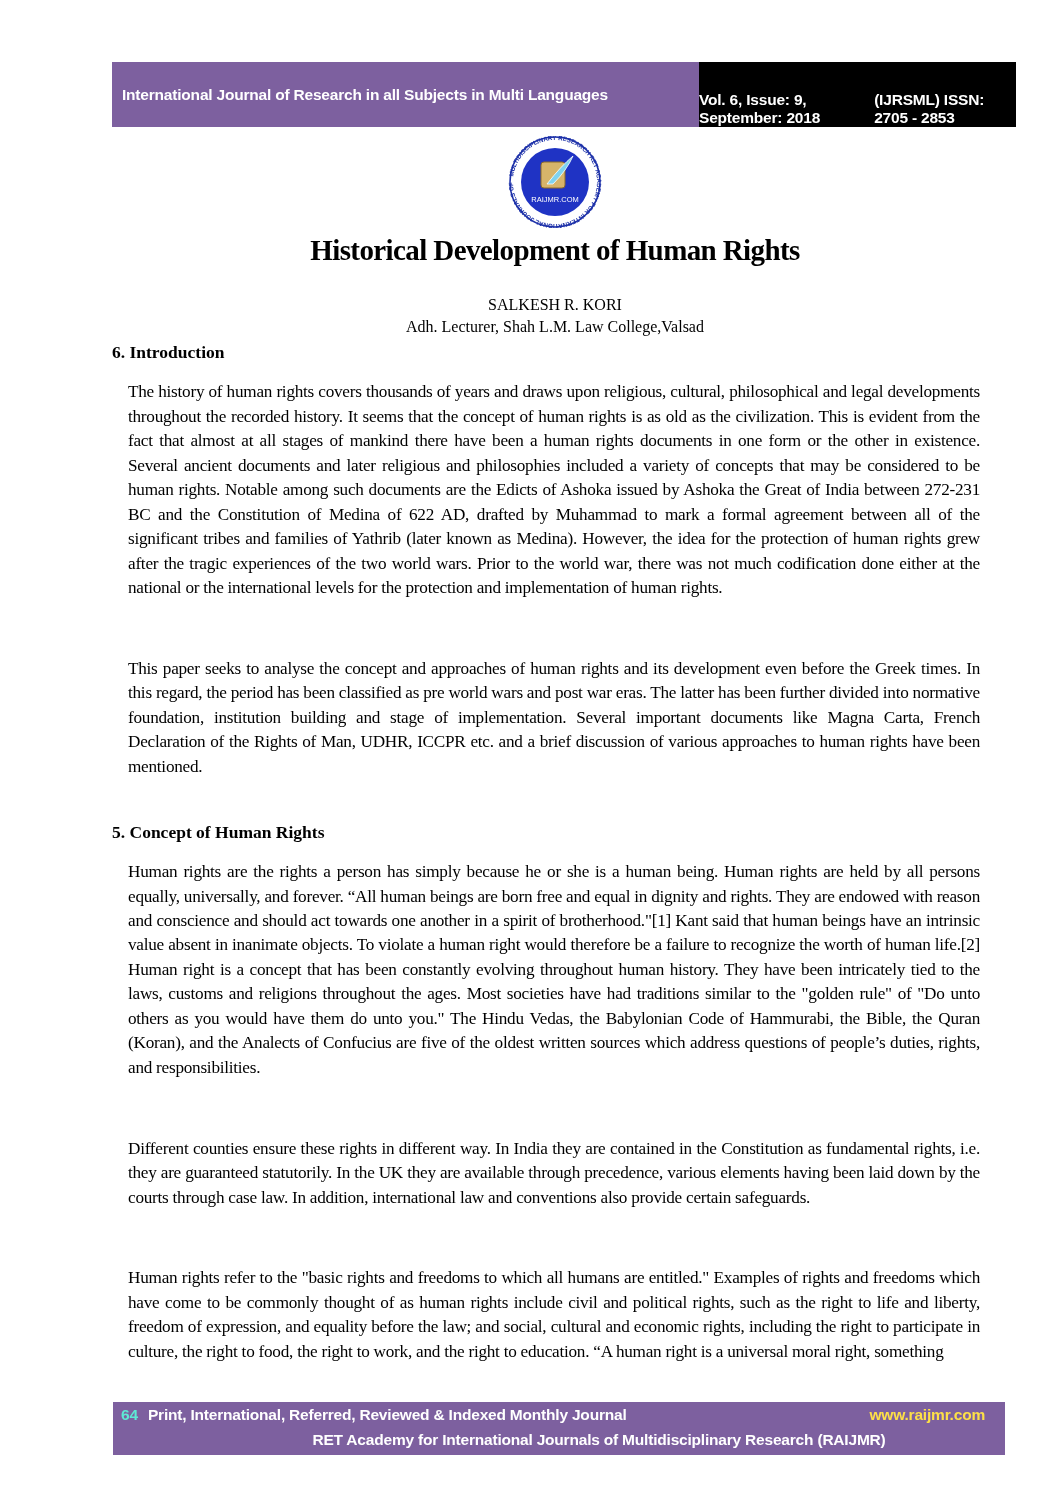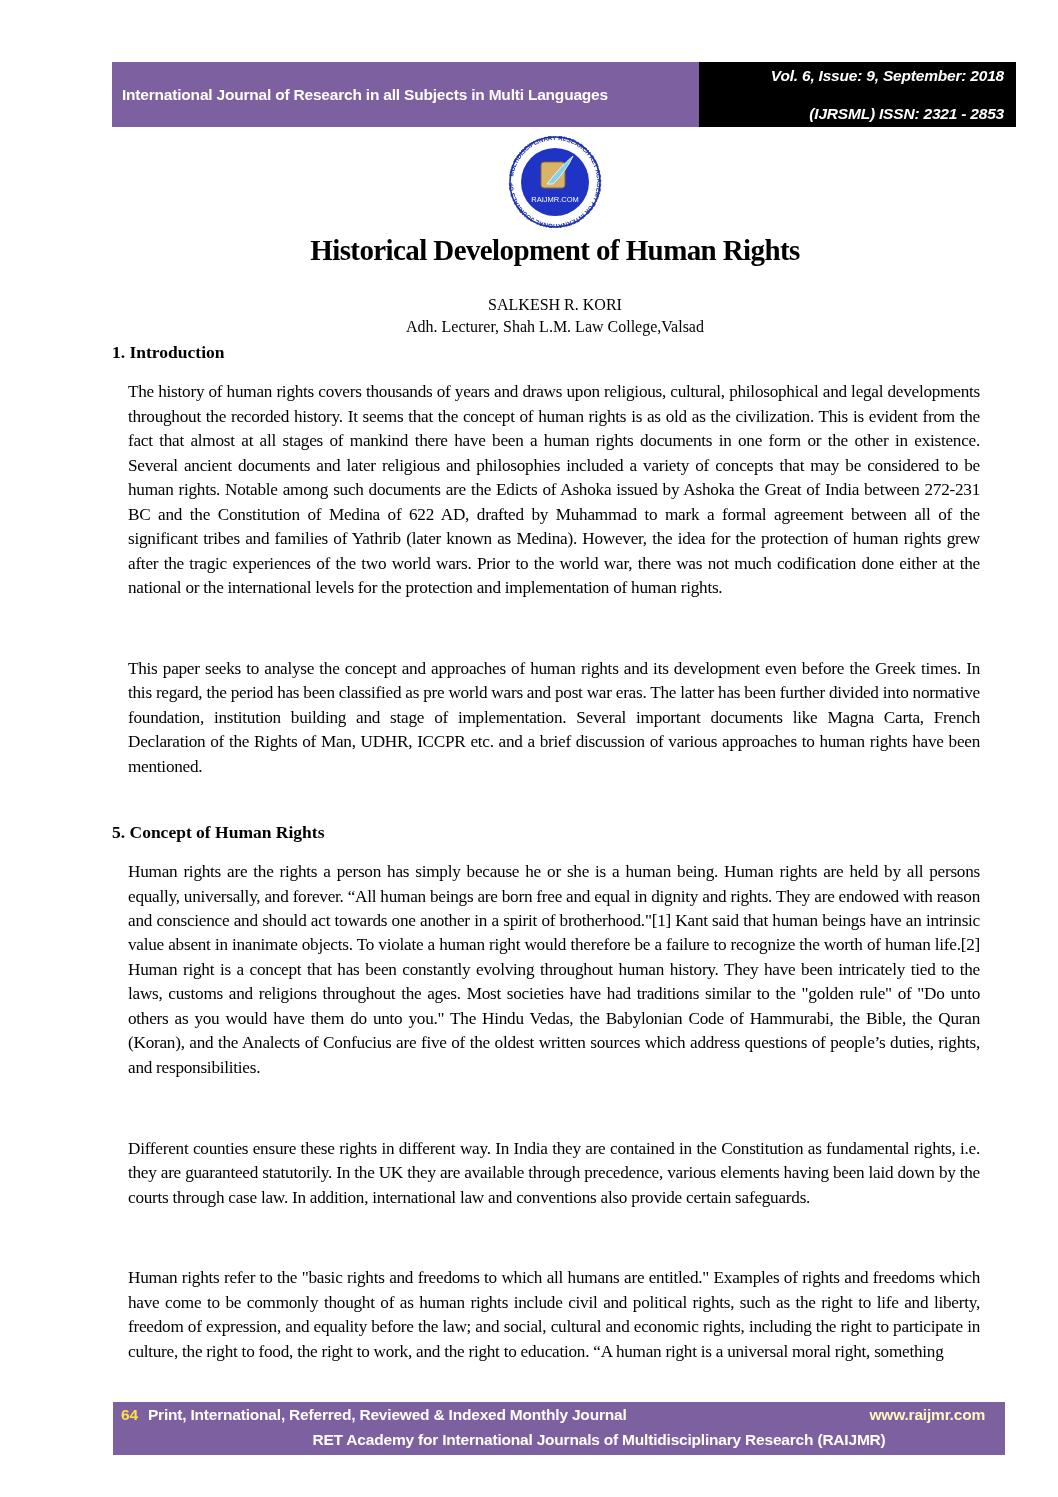--- a/index.html
+++ b/index.html
@@ -1,43 +1,43 @@
 <!DOCTYPE html>
 <html><head>
 <meta charset="utf-8">
 <style>
   html, body { margin: 0; padding: 0; background: #ffffff; }
   body { width: 1058px; height: 1497px; position: relative; overflow: hidden; }
   .hdr { position: absolute; top: 62px; left: 112px; width: 904px; height: 65px; display: flex; }
   .hdr-left { width: 587px; height: 100%; background: #7d609f; color: #fff; font-family: "Liberation Sans", sans-serif; font-weight: bold; font-size: 15.5px; padding-left: 10px; box-sizing: border-box; display: flex; flex-direction: column; justify-content: center; gap: 8px; letter-spacing: -0.2px; }
-  .hdr-right { flex: 1; height: 100%; background: #000; color: #fff; font-family: "Liberation Sans", sans-serif; font-weight: bold; font-size: 15.5px; padding-right: 12px; box-sizing: border-box; display: flex; flex-direction: column; justify-content: center; align-items: flex-end; gap: 20px; letter-spacing: -0.2px; font-style: italic; }
+  .hdr-right { flex: 1; height: 100%; background: #000; color: #fff; font-family: "Liberation Sans", sans-serif; font-weight: bold; font-size: 15.5px; padding-right: 12px; box-sizing: border-box; display: flex; flex-direction: row; justify-content: center; align-items: flex-end; gap: 20px; letter-spacing: -0.2px; }
   .logo { position: absolute; top: 136px; left: 503px; width: 104px; height: 92px; }
   .title { position: absolute; top: 234px; left: 0; width: 1110px; text-align: center; font-family: "Liberation Serif", serif; font-weight: bold; font-size: 29px; color: #000; letter-spacing: -0.6px; }
   .author { position: absolute; top: 296px; left: 0; width: 1110px; text-align: center; font-family: "Liberation Serif", serif; font-size: 16px; color: #000; }
   .affil { position: absolute; top: 318px; left: 0; width: 1110px; text-align: center; font-family: "Liberation Serif", serif; font-size: 16px; color: #000; }
   .body { position: absolute; top: 340px; left: 112px; width: 884px; font-family: "Liberation Serif", serif; font-size: 17.2px; line-height: 24.45px; color: #000; }
   .body h2 { margin: 0; font-size: 17.5px; font-weight: bold; line-height: 24.45px; }
   .body p { margin: 16px; text-align: justify; letter-spacing: -0.25px; }
   .body .gap { height: 24.45px; }
   .footer { position: absolute; top: 1402px; left: 113px; width: 892px; height: 53px; background: #7d609f; font-family: "Liberation Sans", sans-serif; font-weight: bold; font-size: 15.5px; color: #fff; letter-spacing: -0.2px; }
   .f1 { position: absolute; top: 4px; left: 8px; right: 20px; display: flex; justify-content: space-between; }
-  .f1 .pg { color: #fde047; margin-right: 6px; }
-  .f1 .url { color: #fef9c3; }
+  .f1 .pg { color: #5eead4; margin-right: 6px; }
+  .f1 .url { color: #fde047; }
   .f2 { position: absolute; top: 29px; left: 0; width: 100%; text-align: center; padding-left: 40px; }
 </style>
 </head>
 <body>
 
 <div class="hdr">
   <div class="hdr-left">
     <span>International Journal of Research in all Subjects in Multi Languages</span>
   </div>
   <div class="hdr-right">
     <span>Vol. 6, Issue: 9, September: 2018</span>
-    <span>(IJRSML)  ISSN: 2321 - 2853</span>
+    <span>(IJRSML)  ISSN: 2705 - 2853</span>
   </div>
 </div>
 
 <div class="logo">
   <svg width="104" height="92" viewBox="0 0 104 92">
     <defs>
       <path id="ring" d="M52,46 m-42,0 a42,42 0 1,1 84,0 a42,42 0 1,1 -84,0"></path>
     </defs>
     <circle cx="52" cy="46" r="45" fill="#ffffff" stroke="#1b2fa8" stroke-width="1.5"></circle>
     <circle cx="52" cy="46" r="34" fill="#1f33c4"></circle>
@@ -50,21 +50,21 @@
     </g>
     <text x="52" y="66" text-anchor="middle" font-family="Liberation Sans, sans-serif" font-size="7.5" fill="#ffffff">RAIJMR.COM</text>
   </svg>
 </div>
 
 <div class="title">Historical Development of Human Rights</div>
 <div class="author">SALKESH R. KORI</div>
 <div class="affil">Adh. Lecturer, Shah L.M. Law College,Valsad</div>
 
 <div class="body">
-  <h2>1. Introduction</h2>
+  <h2>6. Introduction</h2>
   <p>The history of human rights covers thousands of years and draws upon religious, cultural, philosophical and legal developments throughout the recorded history. It seems that the concept of human rights is as old as the civilization. This is evident from the fact that almost at all stages of mankind there have been a human rights documents in one form or the other in existence. Several ancient documents and later religious and philosophies included a variety of concepts that may be considered to be human rights. Notable among such documents are the Edicts of Ashoka issued by Ashoka the Great of India between 272-231 BC and the Constitution of Medina of 622 AD, drafted by Muhammad to mark a formal agreement between all of the significant tribes and families of Yathrib (later known as Medina). However, the idea for the protection of human rights grew after the tragic experiences of the two world wars. Prior to the world war, there was not much codification done either at the national or the international levels for the protection and implementation of human rights.</p>
   <div class="gap"></div>
   <p>This paper seeks to analyse the concept and approaches of human rights and its development even before the Greek times. In this regard, the period has been classified as pre world wars and post war eras. The latter has been further divided into normative foundation, institution building and stage of implementation. Several important documents like Magna Carta, French Declaration of the Rights of Man, UDHR, ICCPR etc. and a brief discussion of various approaches to human rights have been mentioned.</p>
   <div class="gap"></div>
   <h2>5. Concept of Human Rights</h2>
   <p>Human rights are the rights a person has simply because he or she is a human being. Human rights are held by all persons equally, universally, and forever. “All human beings are born free and equal in dignity and rights. They are endowed with reason and conscience and should act towards one another in a spirit of brotherhood."[1] Kant said that human beings have an intrinsic value absent in inanimate objects. To violate a human right would therefore be a failure to recognize the worth of human life.[2] Human right is a concept that has been constantly evolving throughout human history. They have been intricately tied to the laws, customs and religions throughout the ages. Most societies have had traditions similar to the "golden rule" of "Do unto others as you would have them do unto you." The Hindu Vedas, the Babylonian Code of Hammurabi, the Bible, the Quran (Koran), and the Analects of Confucius are five of the oldest written sources which address questions of people’s duties, rights, and responsibilities.</p>
   <div class="gap"></div>
   <p>Different counties ensure these rights in different way. In India they are contained in the Constitution as fundamental rights, i.e. they are guaranteed statutorily. In the UK they are available through precedence, various elements having been laid down by the courts through case law. In addition, international law and conventions also provide certain safeguards.</p>
   <div class="gap"></div>
   <p>Human rights refer to the "basic rights and freedoms to which all humans are entitled." Examples of rights and freedoms which have come to be commonly thought of as human rights include civil and political rights, such as the right to life and liberty, freedom of expression, and equality before the law; and social, cultural and economic rights, including the right to participate in culture, the right to food, the right to work, and the right to education. “A human right is a universal moral right, something</p>

